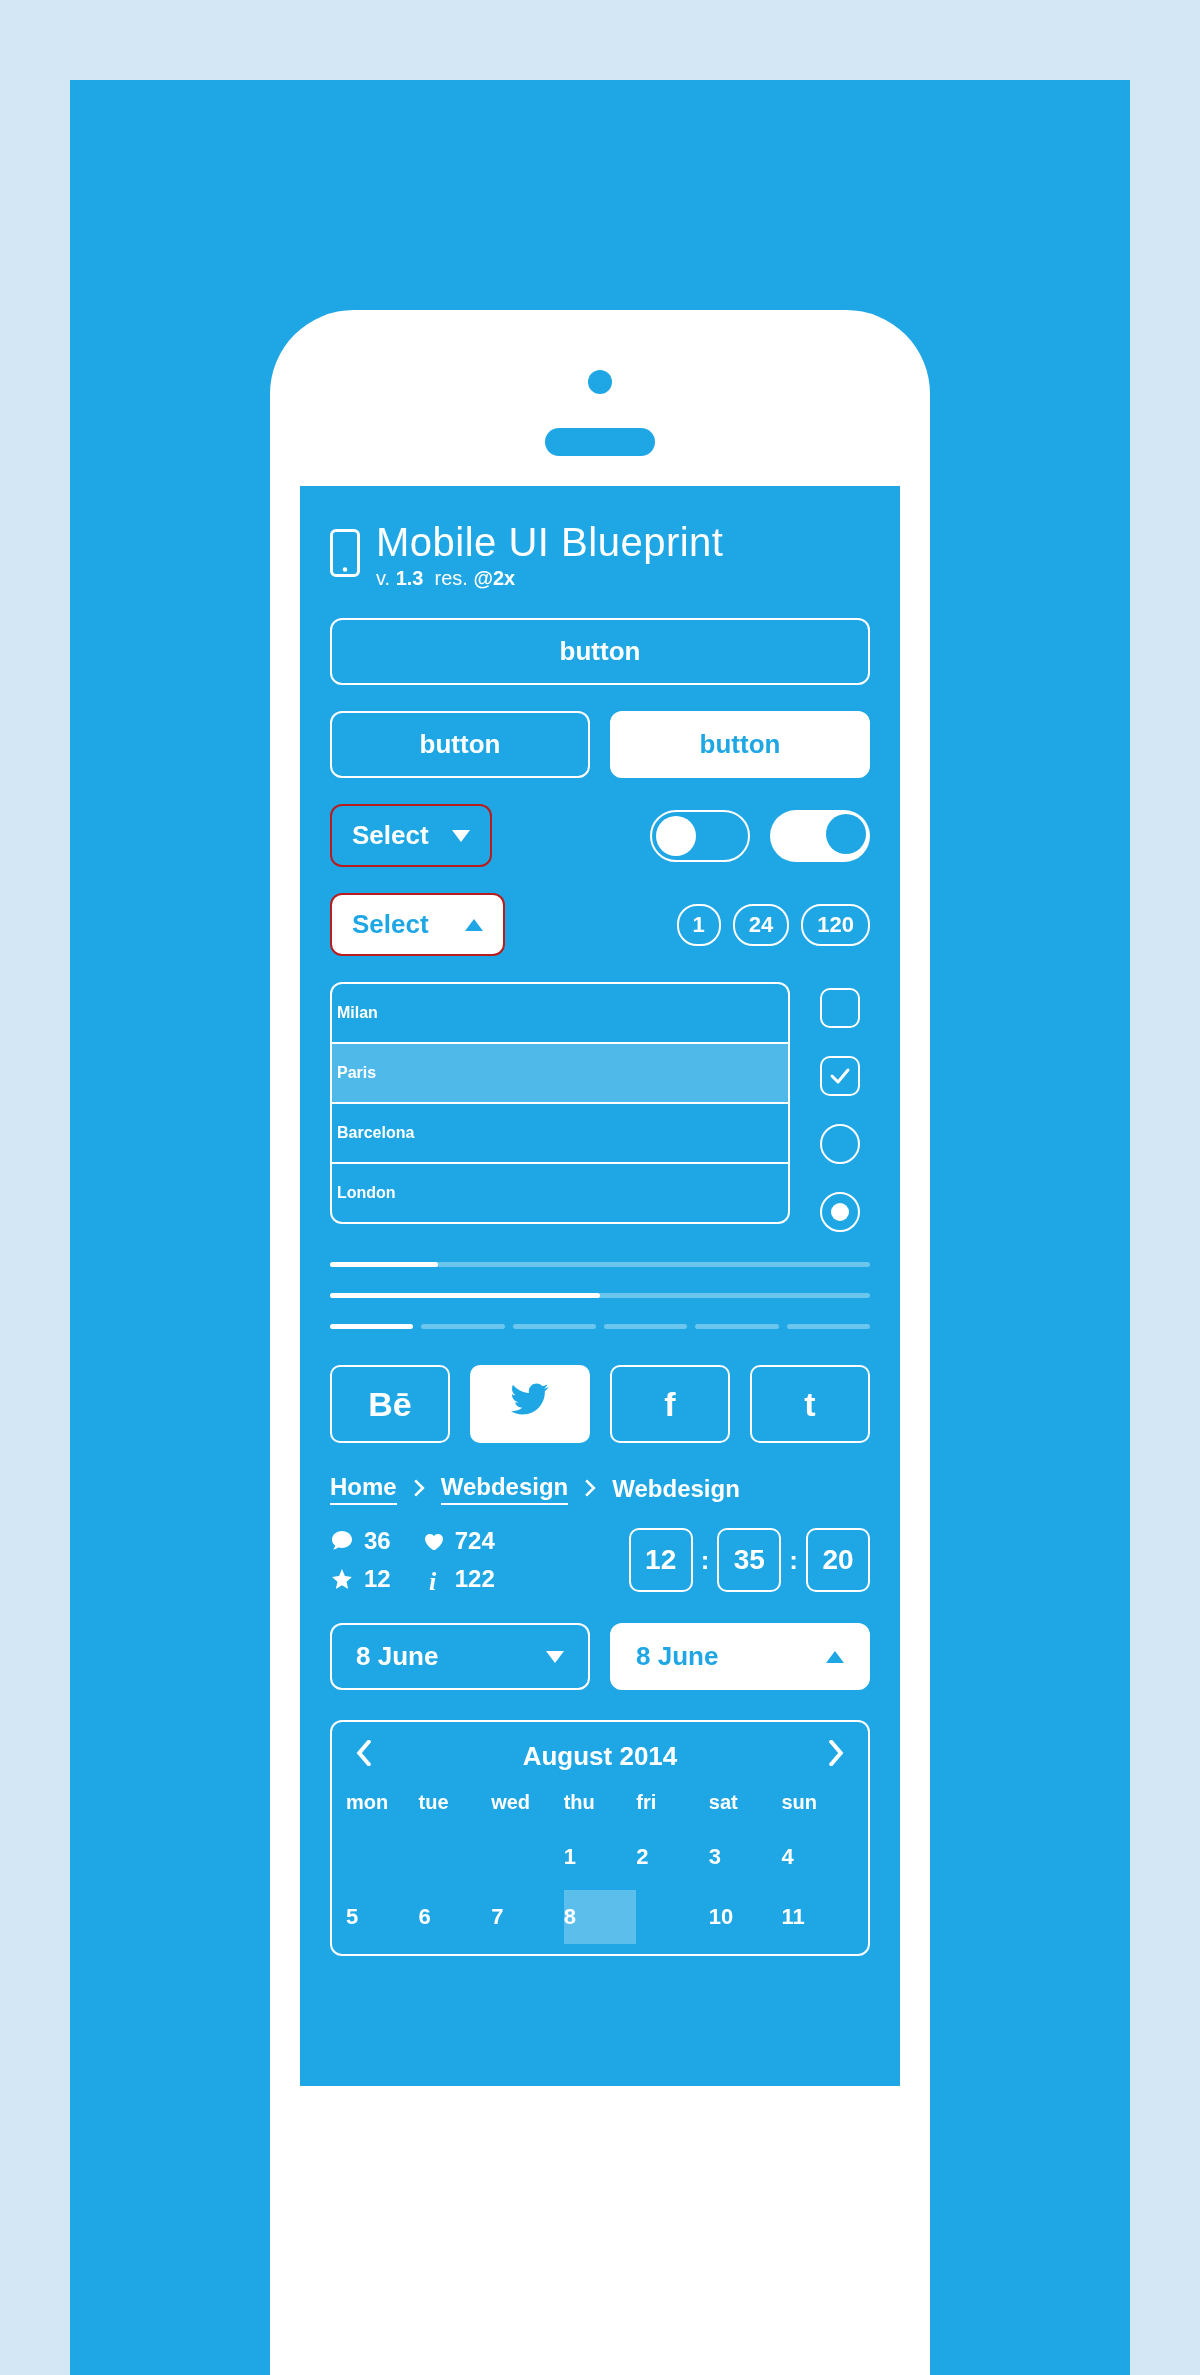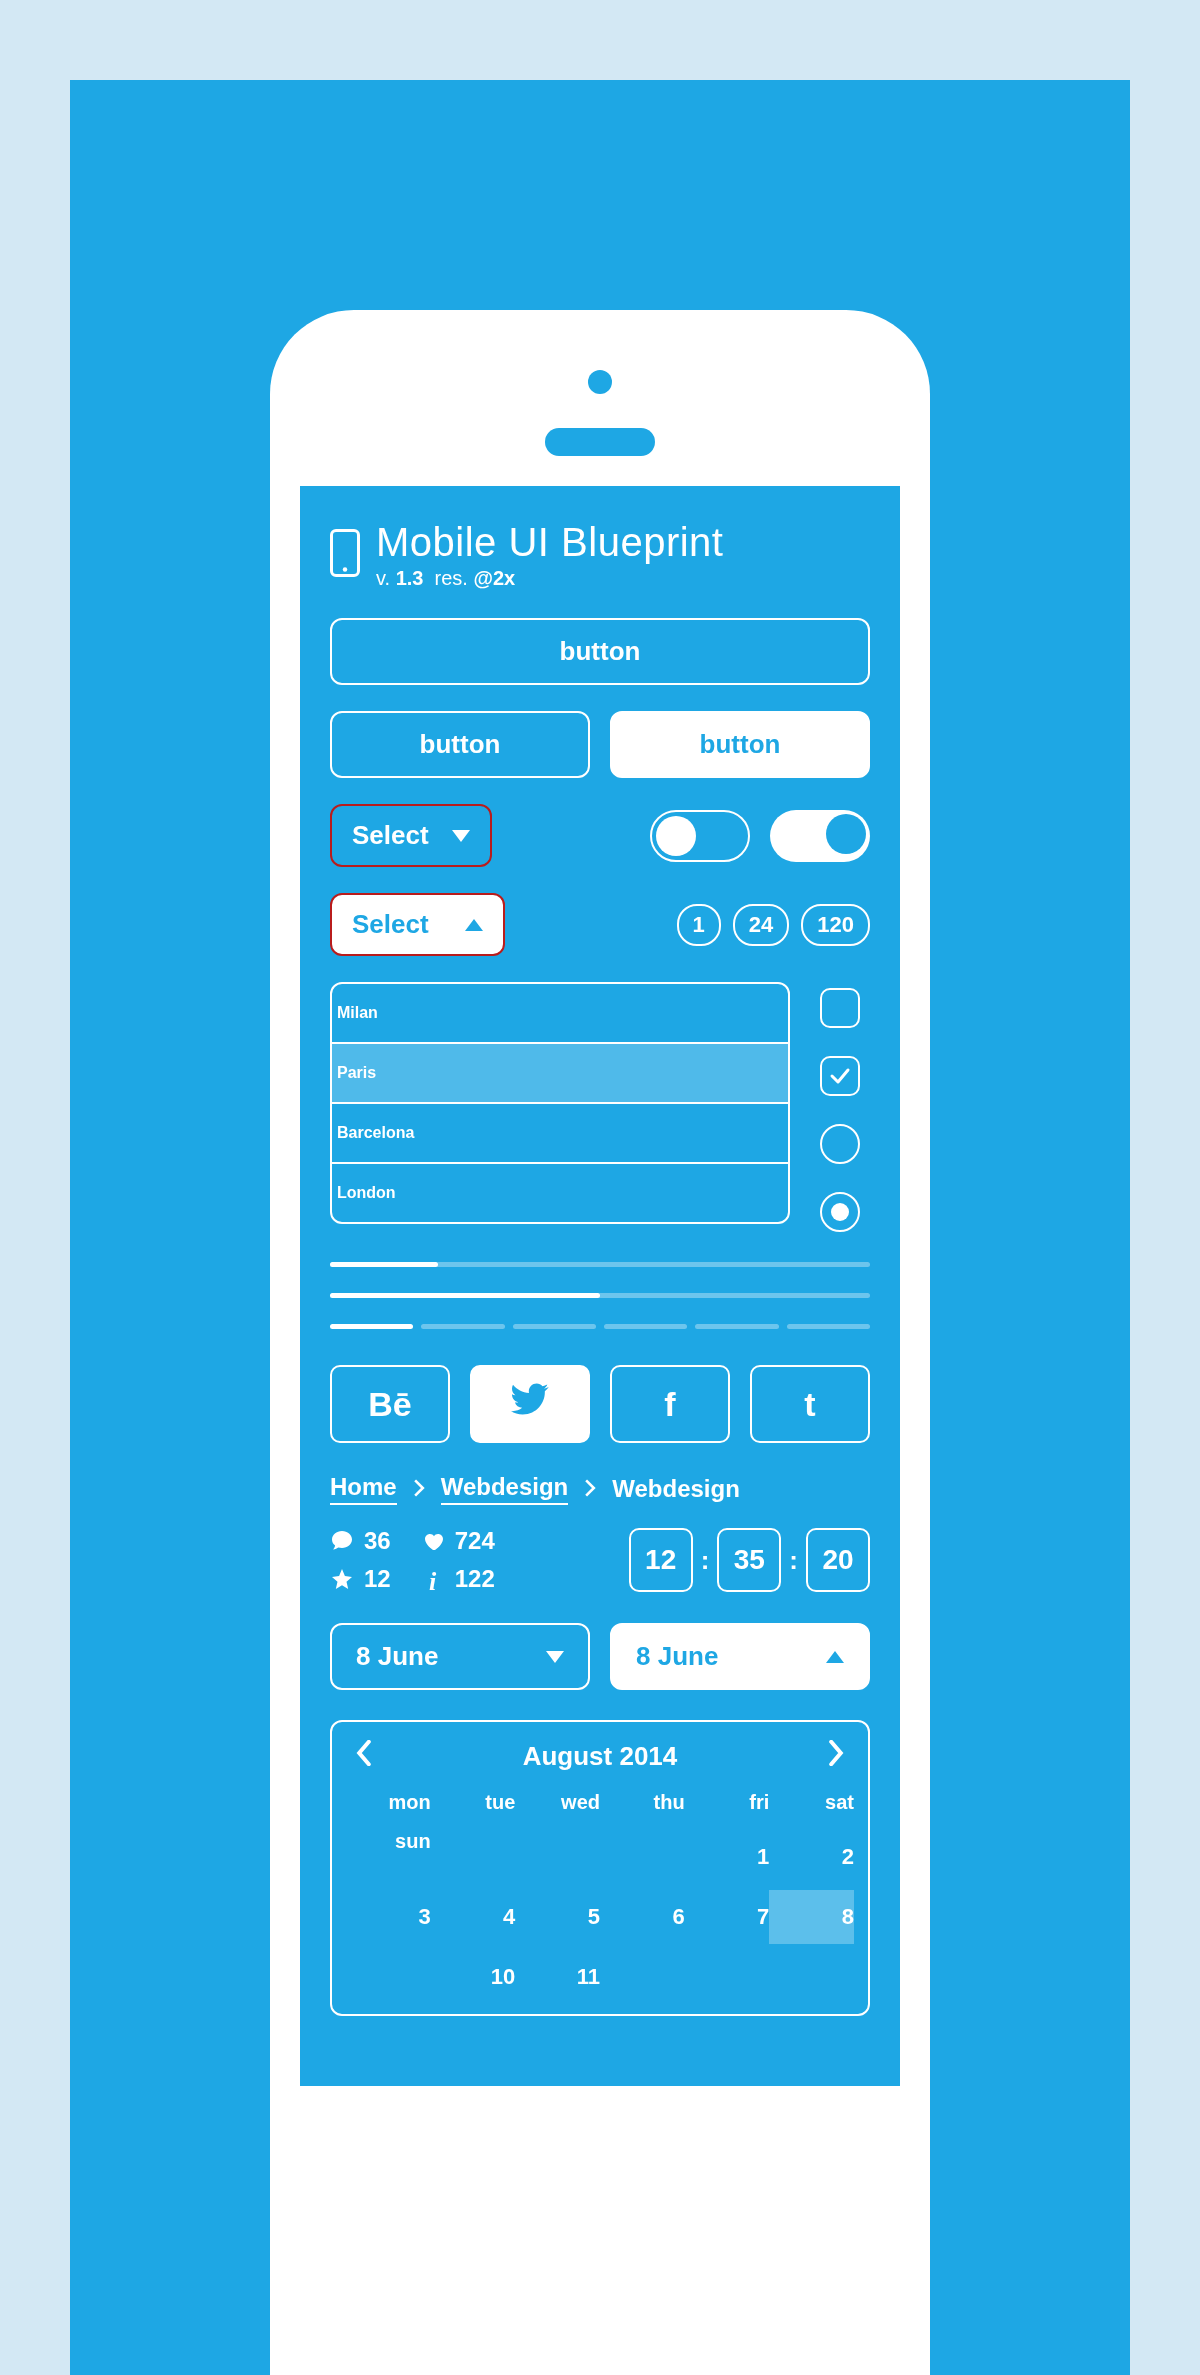--- a/index.html
+++ b/index.html
@@ -238,21 +238,21 @@
 }
 .date-sel.filled { background: #fff; color: #1ea7e4; }
 
 .calendar {
   border: 2px solid #fff;
   border-radius: 12px;
   padding: 18px 14px 10px;
 }
 .cal-head { display: flex; justify-content: space-between; align-items: center; padding: 0 10px 18px; font-size: 26px; font-weight: 700; }
 .cal-nav svg { width: 16px; height: 26px; cursor: pointer; }
-.cal-grid { display: grid; grid-template-columns: repeat(6, 1fr); text-align: right; gap: 6px 0; }
+.cal-grid { display: grid; grid-template-columns: repeat(7, 1fr); text-align: left; gap: 6px 0; }
 .cal-dow { font-size: 20px; font-weight: 700; padding-bottom: 10px; }
 .cal-day { font-size: 22px; font-weight: 700; padding: 14px 0; cursor: pointer; }
 .cal-day.sel { background: rgba(255,255,255,0.28); }
 
 </style>
 </head>
 <body>
 
 <div class="outer">
   <div class="blue-bg">

